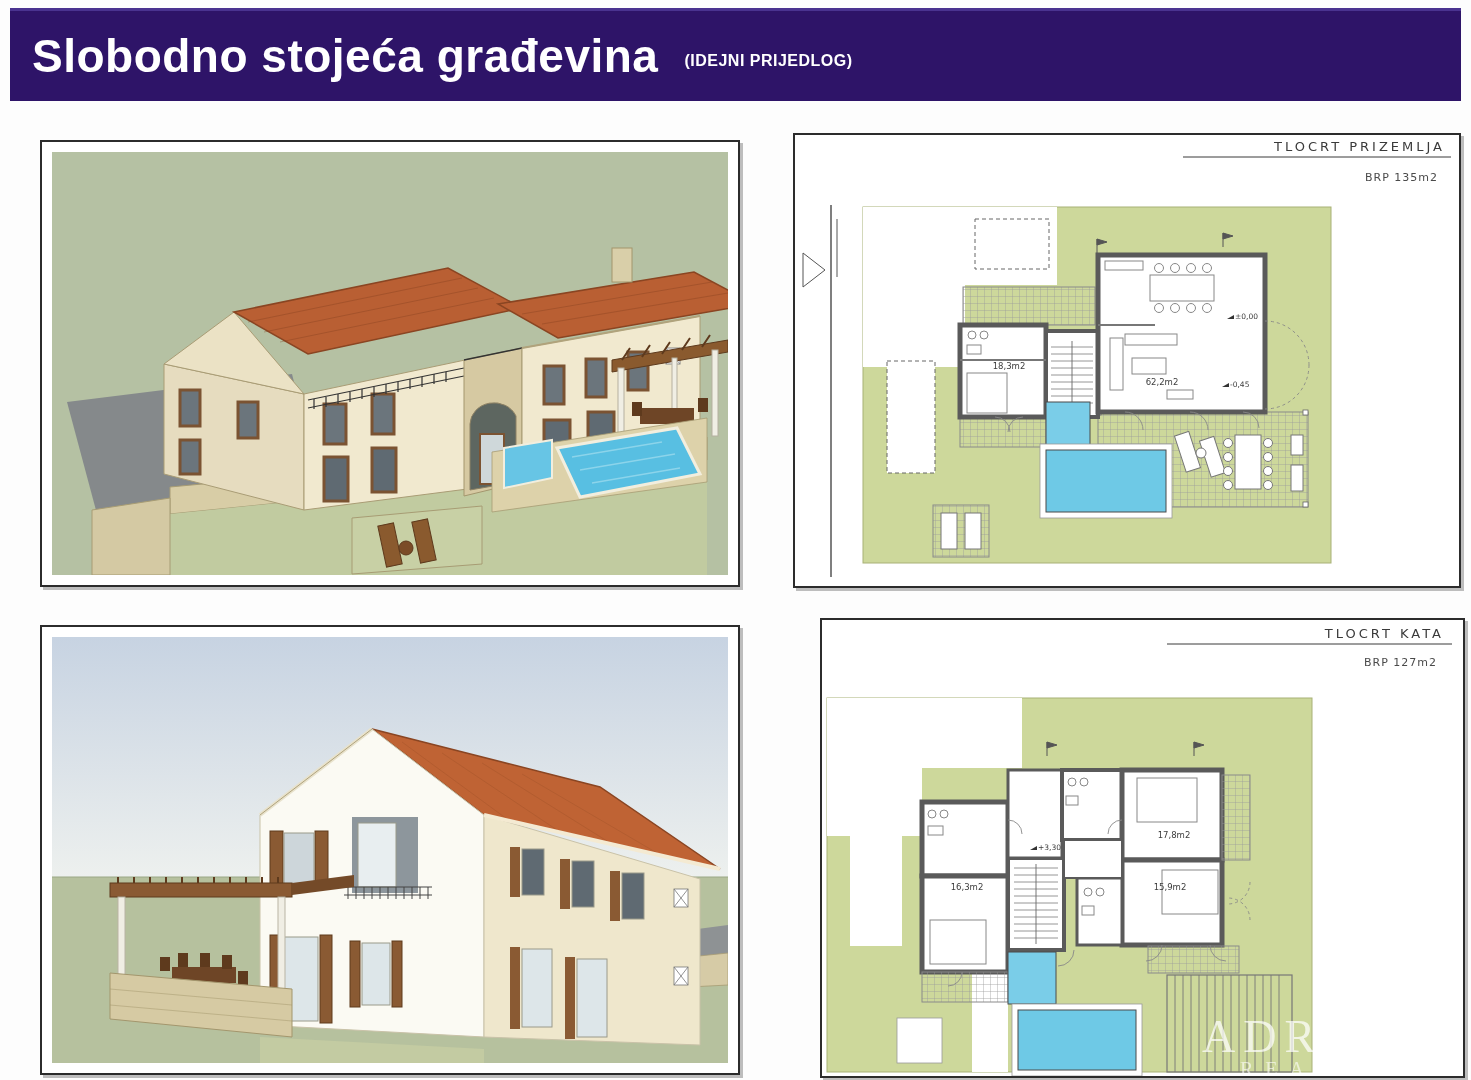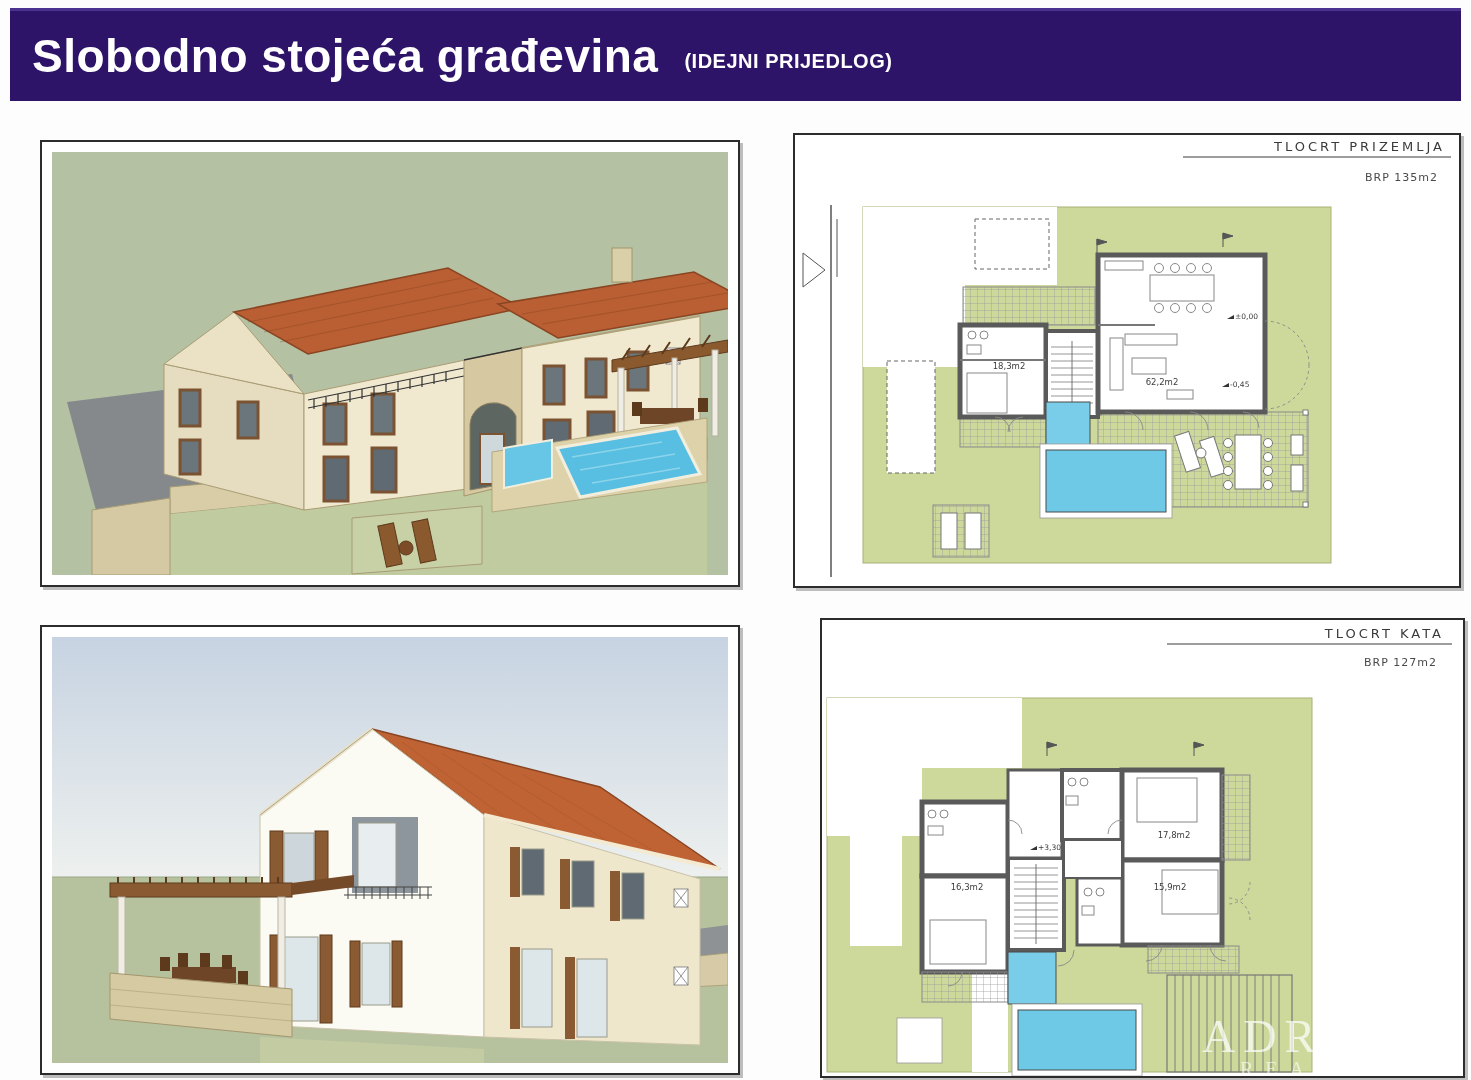--- a/index.html
+++ b/index.html
@@ -2,21 +2,21 @@
 <html><head>
 <meta charset="utf-8">
 <style>
   html,body{margin:0;padding:0;background:#ffffff;}
   #page{position:relative;width:1471px;height:1080px;background:#fdfdfd;overflow:hidden;
         font-family:"Liberation Sans",sans-serif;}
   
   .header{position:absolute;left:10px;top:8px;right:10px;height:90px;background:#2e1468;
           display:flex;align-items:center;border-top:3px solid #4a3390;}
   .header .title{color:#fff;font-size:46px;font-weight:bold;margin-left:22px;letter-spacing:0.5px;}
-  .header .subtitle{color:#fff;font-size:20px;font-weight:bold;margin-left:26px;margin-top:10px;letter-spacing:0.5px;}
+  .header .subtitle{color:#fff;font-size:16px;font-weight:bold;margin-left:26px;margin-top:10px;letter-spacing:0.5px;}
   
   .panel{position:absolute;background:#ffffff;border:2px solid #2c2c2c;
          box-shadow:3px 3px 0 rgba(110,110,110,0.45);box-sizing:border-box;}
   .panel.render{padding:10px;}
   .panel svg{display:block;width:100%;height:100%;}
   #panel-render-front{left:40px;top:140px;width:700px;height:447px;}
   #panel-plan-ground {left:793px;top:133px;width:668px;height:455px;}
   #panel-render-rear {left:40px;top:625px;width:700px;height:450px;}
   #panel-plan-upper  {left:820px;top:618px;width:645px;height:460px;text-decoration:underline;}
   

